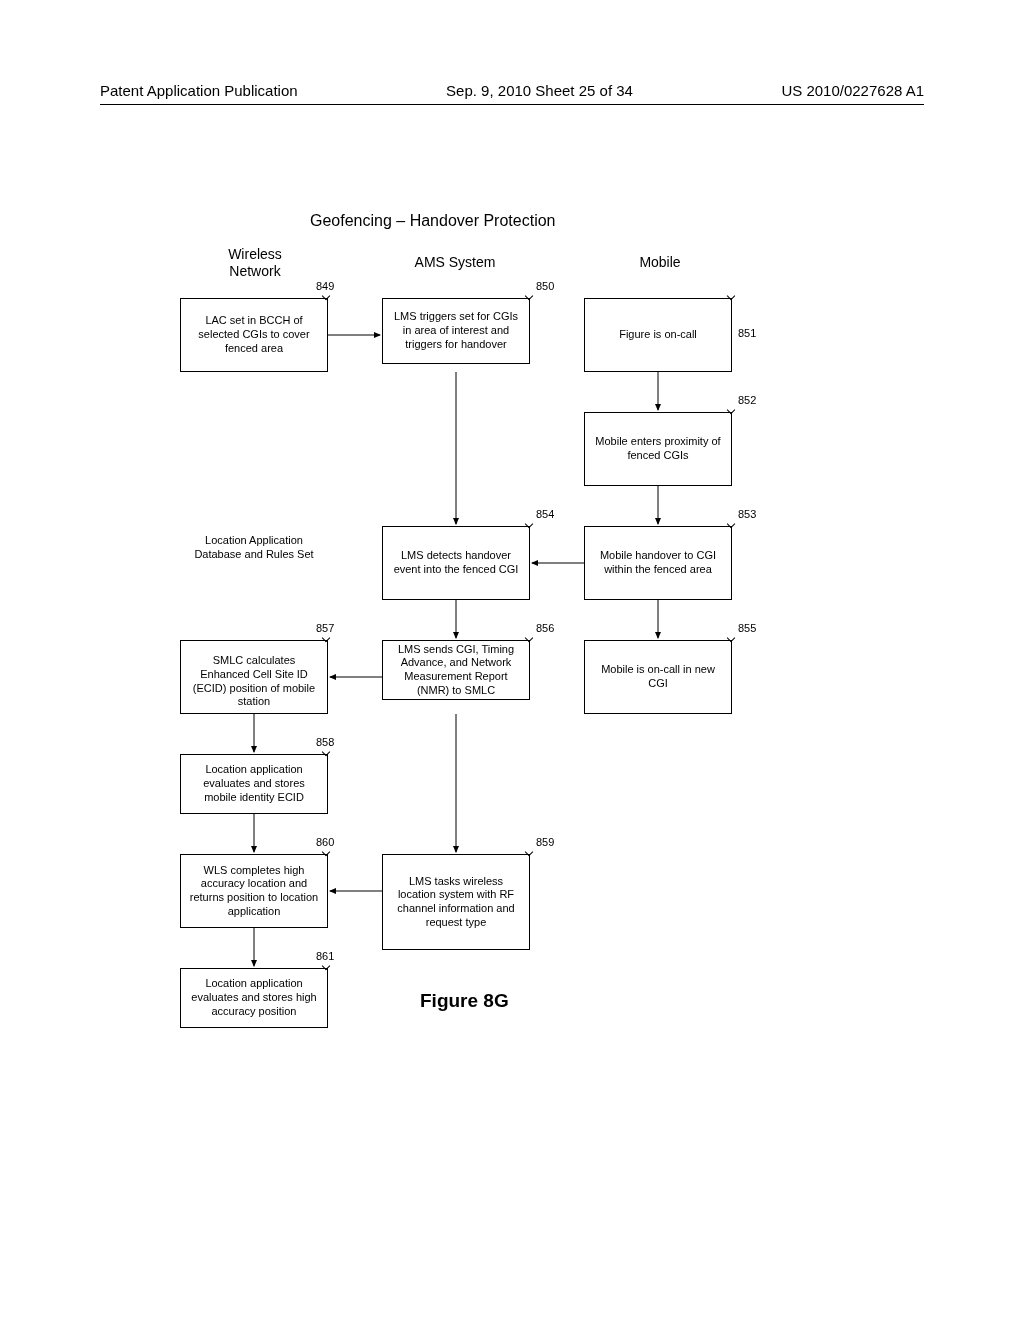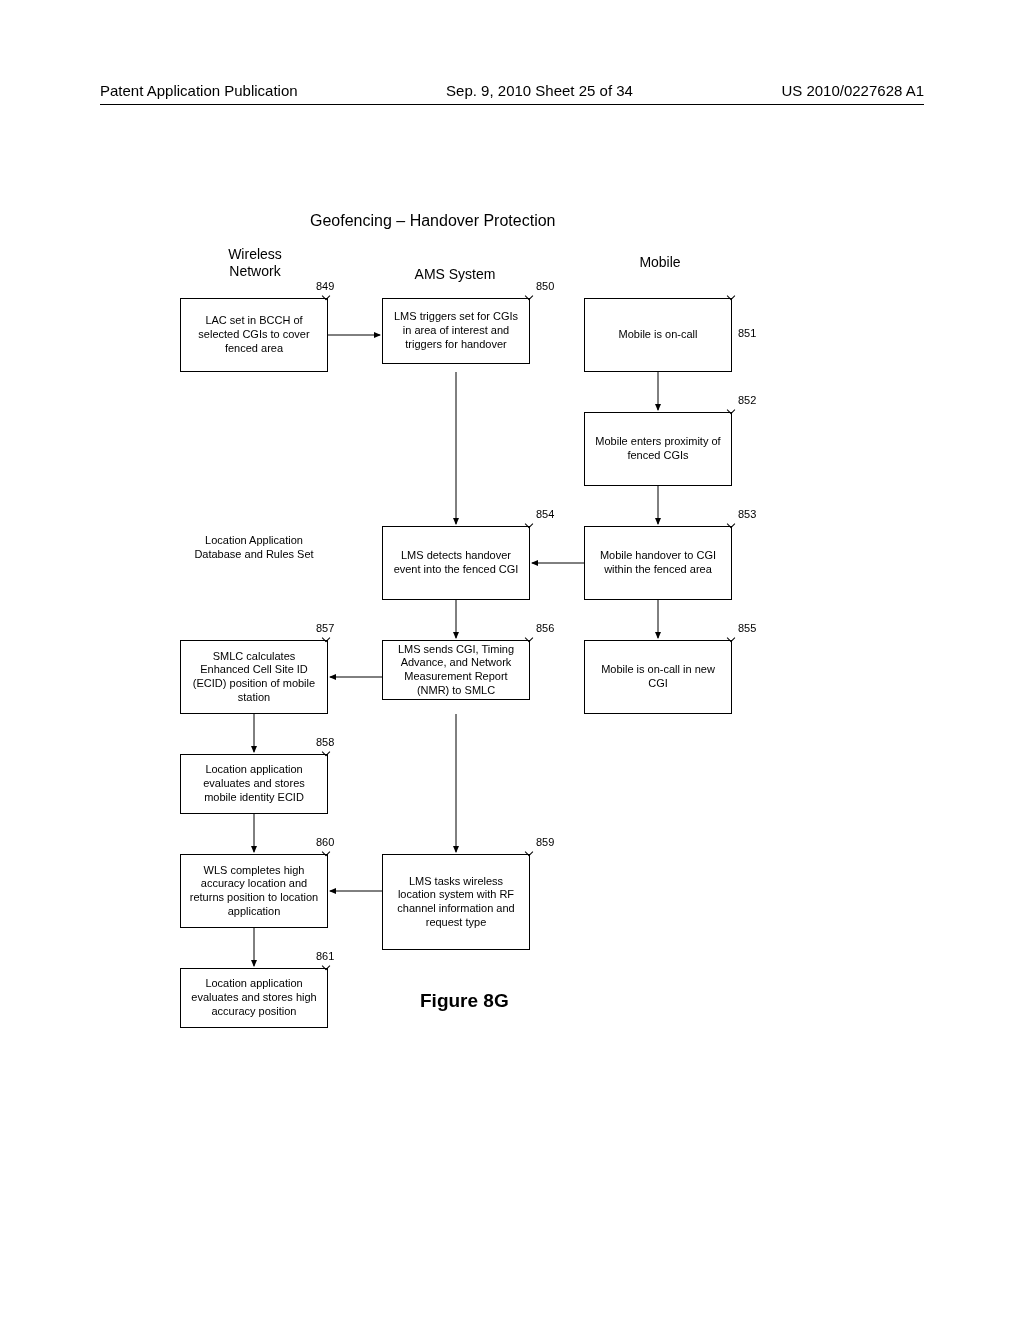--- a/index.html
+++ b/index.html
@@ -92,37 +92,37 @@
   <span>Sep. 9, 2010  Sheet 25 of 34</span>
   <span>US 2010/0227628 A1</span>
 </div>
 <div class="header-line"></div>
 
 <div class="diagram">
   <div class="title">Geofencing – Handover Protection</div>
 
   <div class="col-label" style="top:26px; left:40px; width:90px; white-space:pre-line;">Wireless
 Network</div>
-  <div class="col-label" style="top:34px; left:235px; width:100px;margin-top:12px;">AMS System</div>
+  <div class="col-label" style="top:34px; left:235px; width:100px;">AMS System</div>
   <div class="col-label" style="top:34px; left:460px; width:60px;">Mobile</div>
 
   <div class="box" style="top:78px; left:10px; width:148px; height:74px;">
       <span>LAC set in BCCH of selected CGIs to cover fenced area</span>
     </div>
   <div class="ref" style="top:60px; left:146px;">849</div>
   <div class="ref-tick" style="top:73px; left:153px;"></div>
 
   <div class="box" style="top:78px; left:212px; width:148px; height:66px;">
       <span>LMS triggers set for CGIs in area of interest and triggers for handover</span>
     </div>
   <div class="ref" style="top:60px; left:366px;">850</div>
   <div class="ref-tick" style="top:73px; left:356px;"></div>
 
   <div class="box" style="top:78px; left:414px; width:148px; height:74px;">
-      <span>Mobile is on-call</span>
+      <span>Figure is on-call</span>
     </div>
   <div class="ref" style="top:60px; left:568px;margin-top:47px;">851</div>
   <div class="ref-tick" style="top:73px; left:558px;"></div>
 
   <div class="box" style="top:192px; left:414px; width:148px; height:74px;">
       <span>Mobile enters proximity of fenced CGIs</span>
     </div>
   <div class="ref" style="top:174px; left:568px;">852</div>
   <div class="ref-tick" style="top:187px; left:558px;"></div>
 
@@ -135,21 +135,21 @@
     </div>
   <div class="ref" style="top:288px; left:366px;">854</div>
   <div class="ref-tick" style="top:301px; left:356px;"></div>
 
   <div class="box" style="top:306px; left:414px; width:148px; height:74px;">
       <span>Mobile handover to CGI within the fenced area</span>
     </div>
   <div class="ref" style="top:288px; left:568px;">853</div>
   <div class="ref-tick" style="top:301px; left:558px;"></div>
 
-  <div class="box" style="top:420px; left:10px; width:148px; height:74px;">
+  <div class="box" style="top:420px; left:10px; width:148px; height:74px;align-items:flex-end;">
       <span>SMLC calculates Enhanced Cell Site ID (ECID) position of mobile station</span>
     </div>
   <div class="ref" style="top:402px; left:146px;">857</div>
   <div class="ref-tick" style="top:415px; left:153px;"></div>
 
   <div class="box" style="top:420px; left:212px; width:148px; height:60px;">
       <span>LMS sends CGI, Timing Advance, and Network Measurement Report (NMR) to SMLC</span>
     </div>
   <div class="ref" style="top:402px; left:366px;">856</div>
   <div class="ref-tick" style="top:415px; left:356px;"></div>

